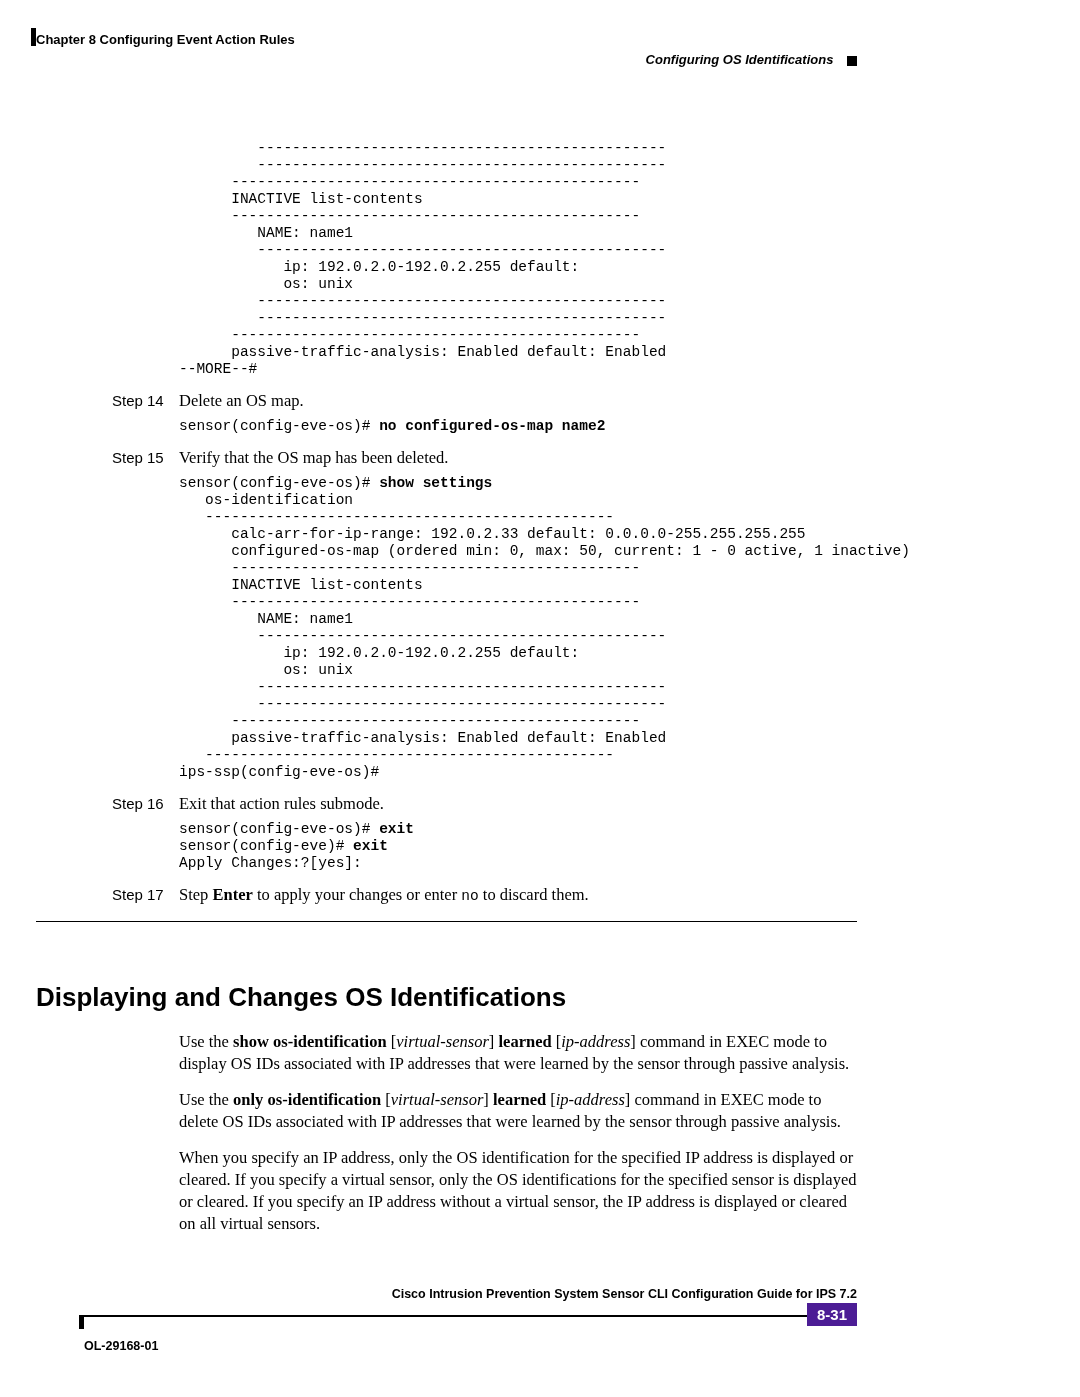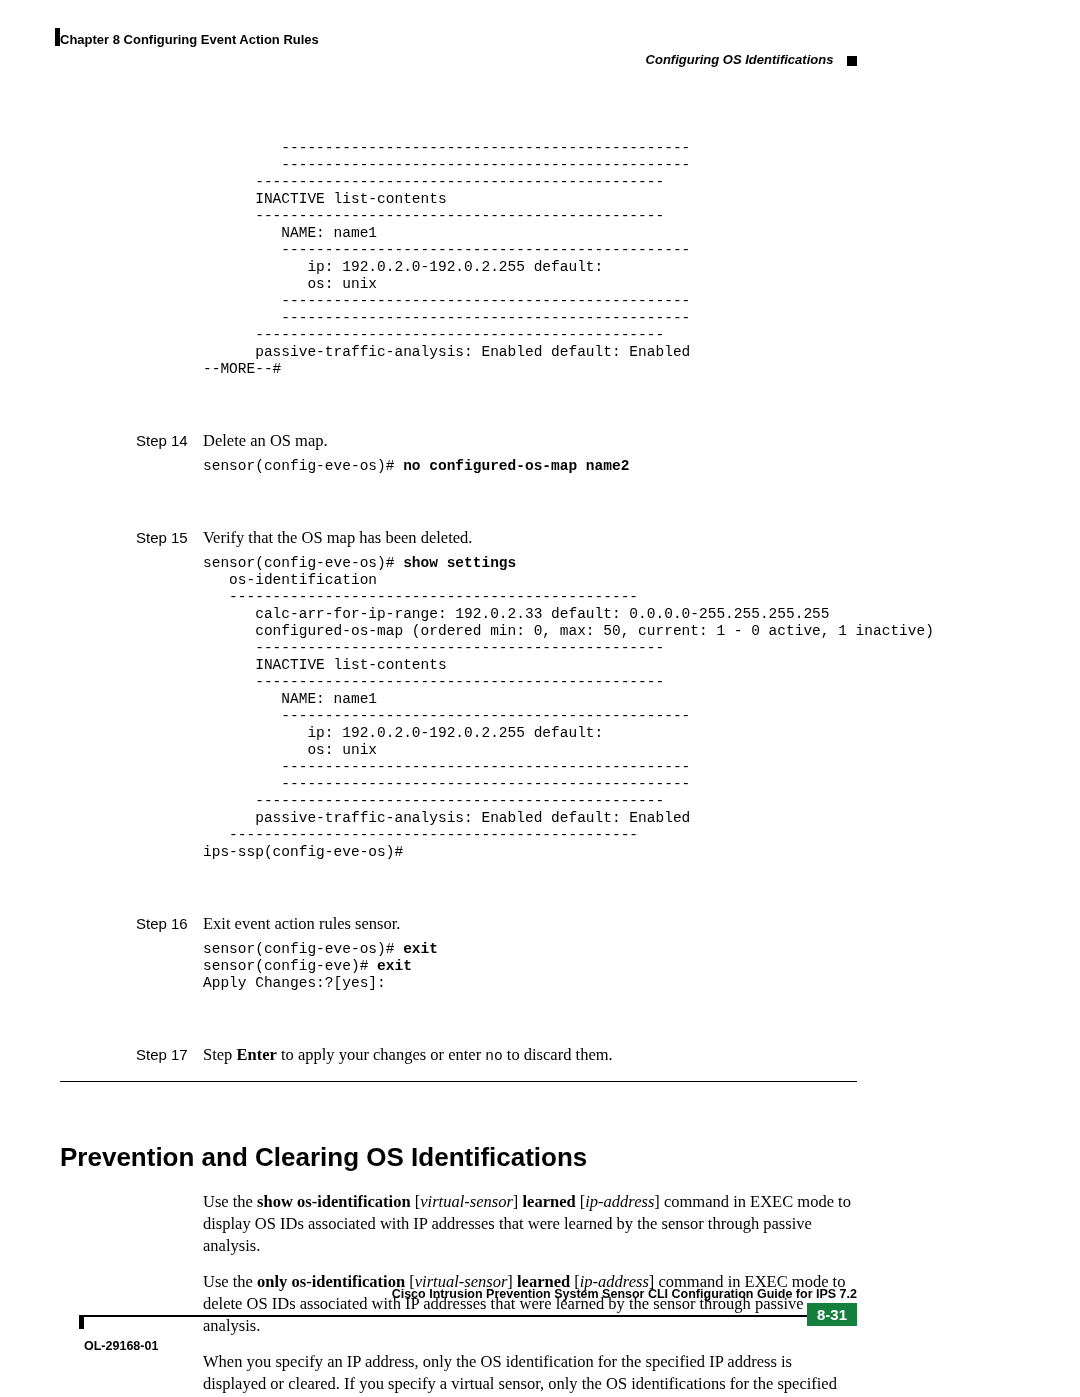--- a/index.html
+++ b/index.html
@@ -7,21 +7,21 @@
     padding: 0;
     background: #fff;
     font-family: "Times New Roman", Times, serif;
     color: #000;
   }
   .page {
     width: 932px;
     height: 1397px;
     position: relative;
     box-sizing: border-box;
-    padding: 30px 75px 0 60px;
+    padding: 30px 75px 0 36px;
   }
   .running-header {
     position: relative;
     height: 60px;
   }
   .rh-left {
     font-family: Arial, Helvetica, sans-serif;
     font-weight: bold;
     font-size: 13px;
     color: #000;
@@ -76,21 +76,20 @@
   .step-label {
     font-family: Arial, Helvetica, sans-serif;
     font-weight: normal;
     font-size: 15px;
     width: 67px;
     flex: 0 0 67px;
   }
   .step-text {
     font-size: 16.5px;
     line-height: 22px;
-    margin-top: 40px;
   }
   .step-text b.kw {
     font-weight: bold;
   }
   .code-kw {
     font-weight: bold;
   }
   .code-cmd {
     font-family: "Courier New", Courier, monospace;
     font-size: 14.5px;
@@ -140,21 +139,21 @@
     position: absolute;
     left: 0;
     right: 50px;
     top: 12px;
     border-top: 2px solid #000;
   }
   .footer-pagebox {
     position: absolute;
     right: 0;
     top: 0;
-    background: #15803d;
+    background: #4c1d95;
     color: #fff;
     font-family: Arial, Helvetica, sans-serif;
     font-weight: bold;
     font-size: 15px;
     padding: 3px 10px;
   }
   .footer-doc {
     font-family: Arial, Helvetica, sans-serif;
     font-weight: bold;
     font-size: 12.5px;
@@ -223,34 +222,34 @@
             os: unix
          -----------------------------------------------
          -----------------------------------------------
       -----------------------------------------------
       passive-traffic-analysis: Enabled default: Enabled
    -----------------------------------------------
 ips-ssp(config-eve-os)#</span></pre>
 
     <div class="step-row">
       <div class="step-label">Step 16</div>
-      <div class="step-text">Exit event action rules sensor.</div>
+      <div class="step-text">Exit that action rules submode.</div>
     </div>
     <pre class="code"><span>sensor(config-eve-os)# </span><span class="code-kw">exit</span>
 <span>sensor(config-eve)# </span><span class="code-kw">exit</span>
 <span>Apply Changes:?[yes]:</span></pre>
 
     <div class="step-row">
       <div class="step-label">Step 17</div>
       <div class="step-text"><span>Step </span><b class="kw">Enter</b><span> to apply your changes or enter </span><span class="code-cmd">no</span><span> to discard them.</span></div>
     </div>
 
     <hr class="rule">
 
-    <h2 class="section-title">Prevention and Clearing OS Identifications</h2>
+    <h2 class="section-title">Displaying and Changes OS Identifications</h2>
 
     <p class="body-para">
       <span>Use the </span><b class="kw">show os-identification</b><span> [</span><i class="arg">virtual-sensor</i><span>] </span><b class="kw">learned</b><span> [</span><i class="arg">ip-address</i><span>] command in EXEC mode to display OS IDs associated with IP addresses that were learned by the sensor through passive analysis.</span>
     </p>
 
     <p class="body-para">
       <span>Use the </span><b class="kw">only os-identification</b><span> [</span><i class="arg">virtual-sensor</i><span>] </span><b class="kw">learned</b><span> [</span><i class="arg">ip-address</i><span>] command in EXEC mode to delete OS IDs associated with IP addresses that were learned by the sensor through passive analysis.</span>
     </p>
 
     <p class="body-para">When you specify an IP address, only the OS identification for the specified IP address is displayed or cleared. If you specify a virtual sensor, only the OS identifications for the specified sensor is displayed or cleared. If you specify an IP address without a virtual sensor, the IP address is displayed or cleared on all virtual sensors.</p>

